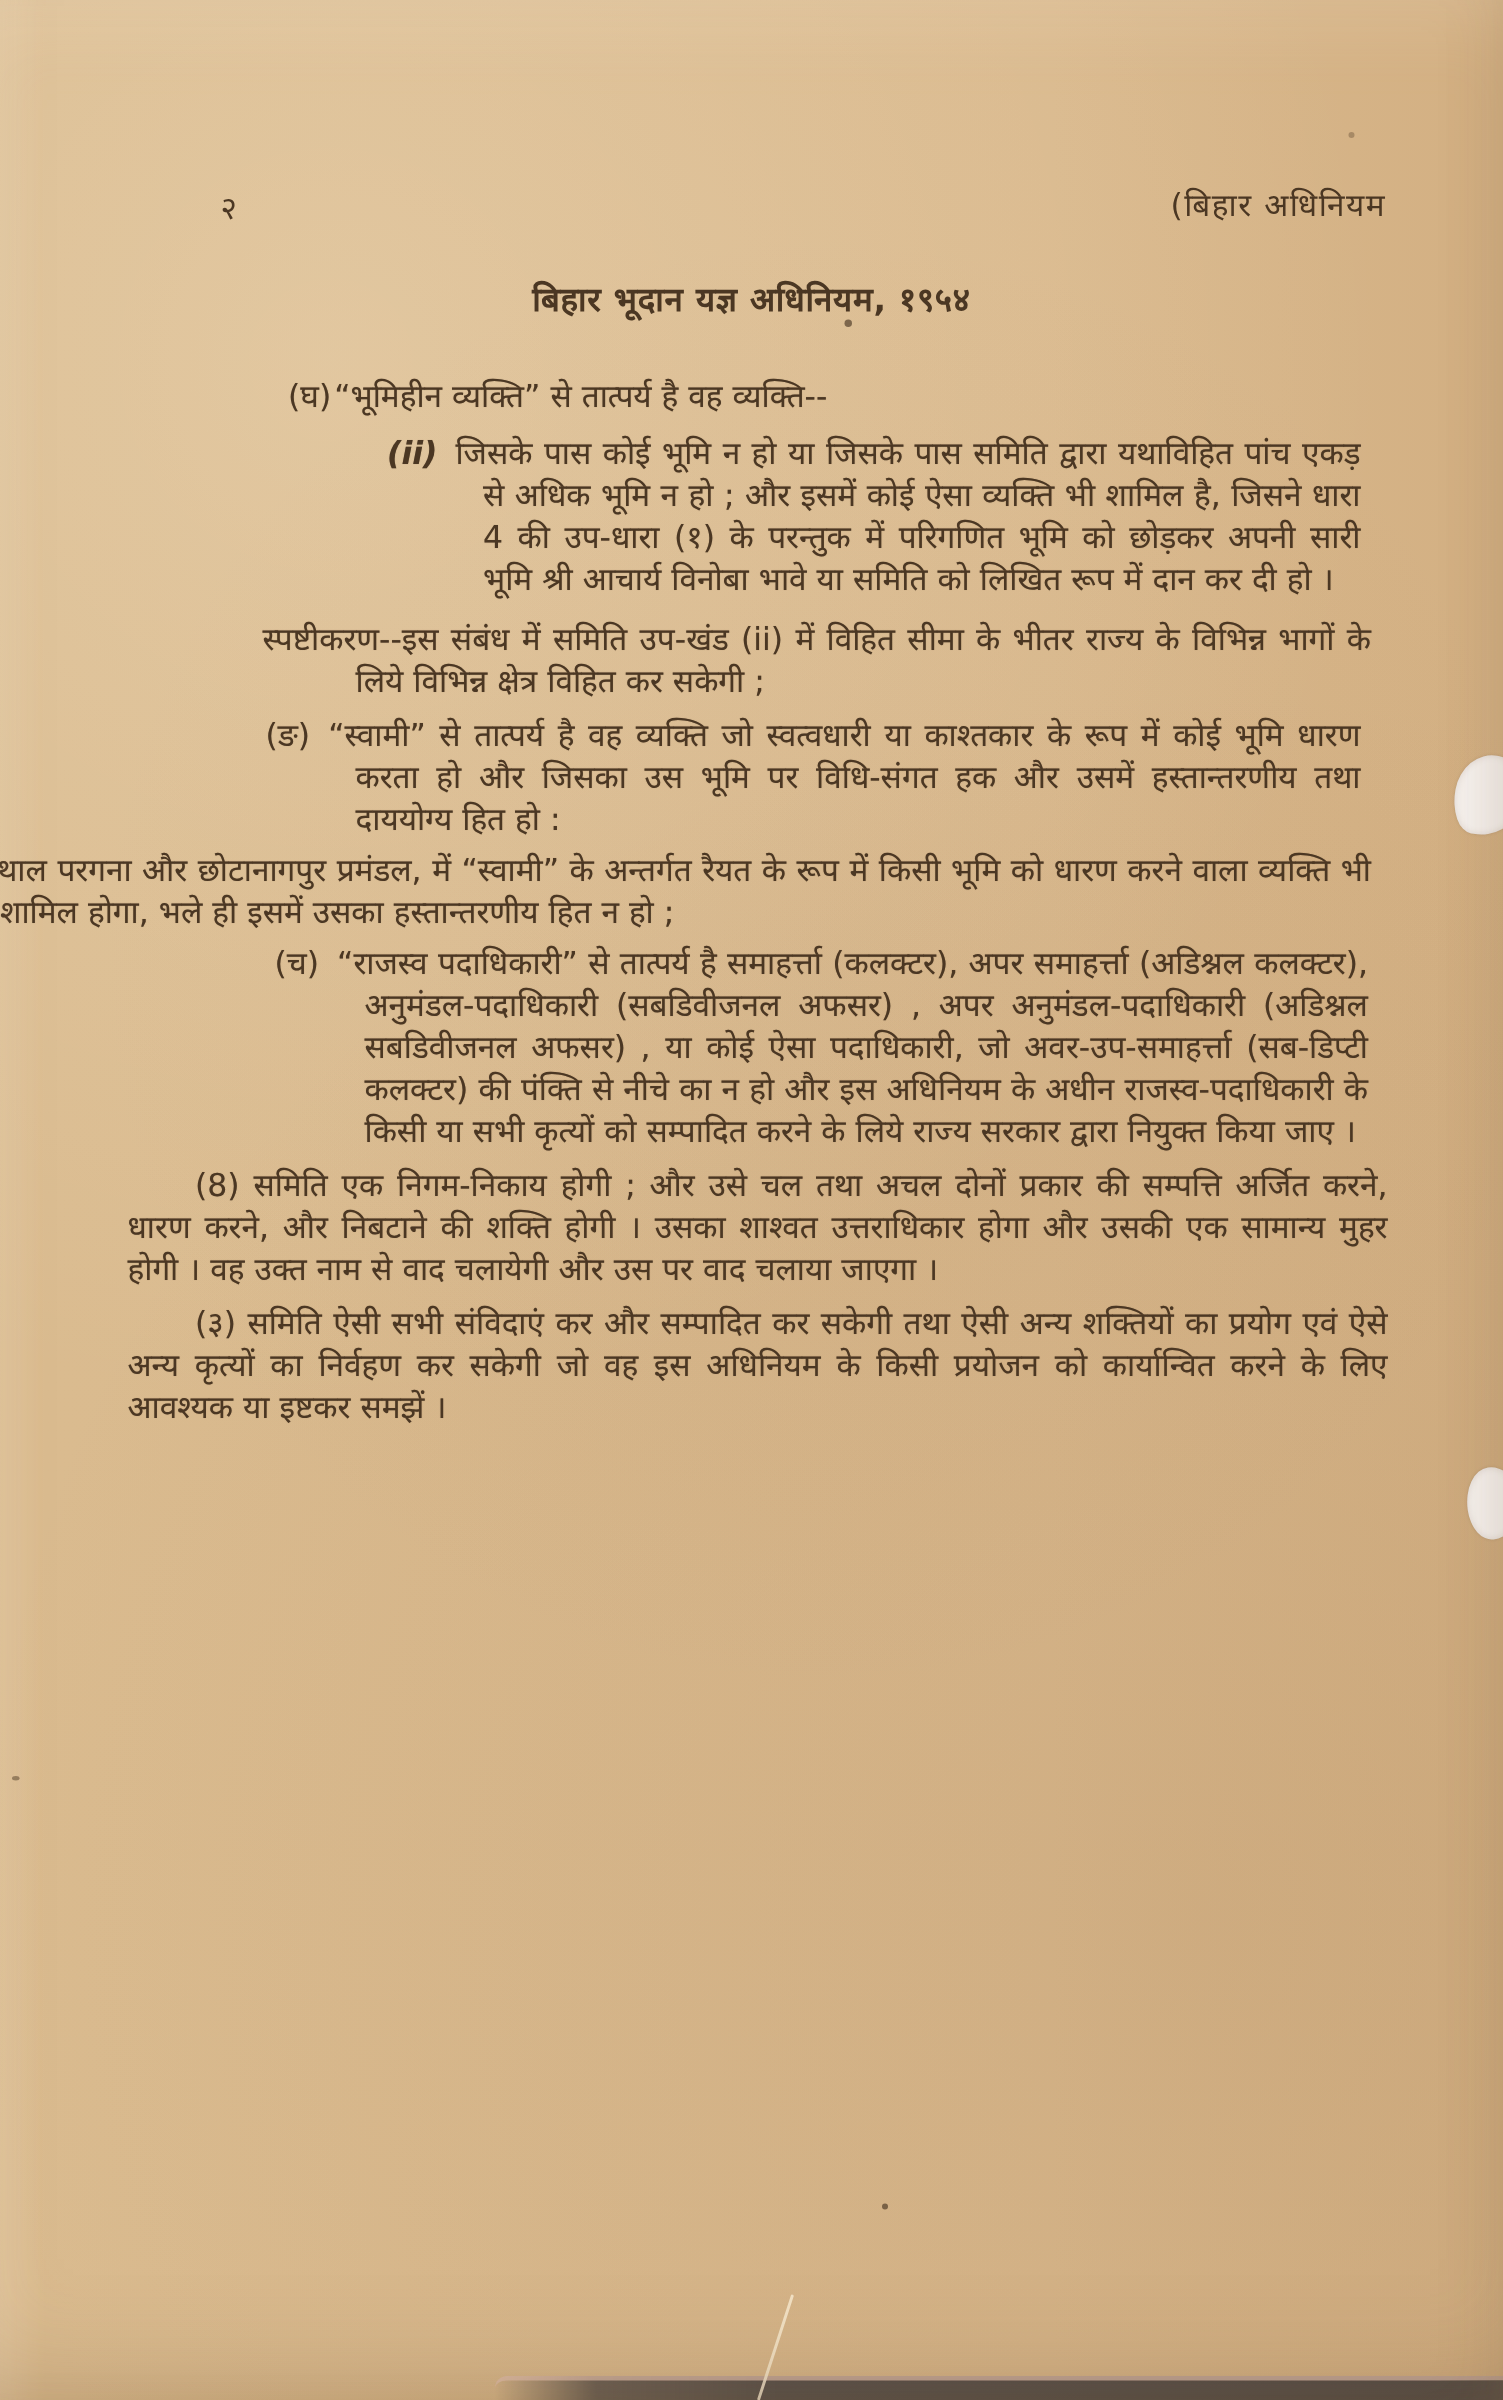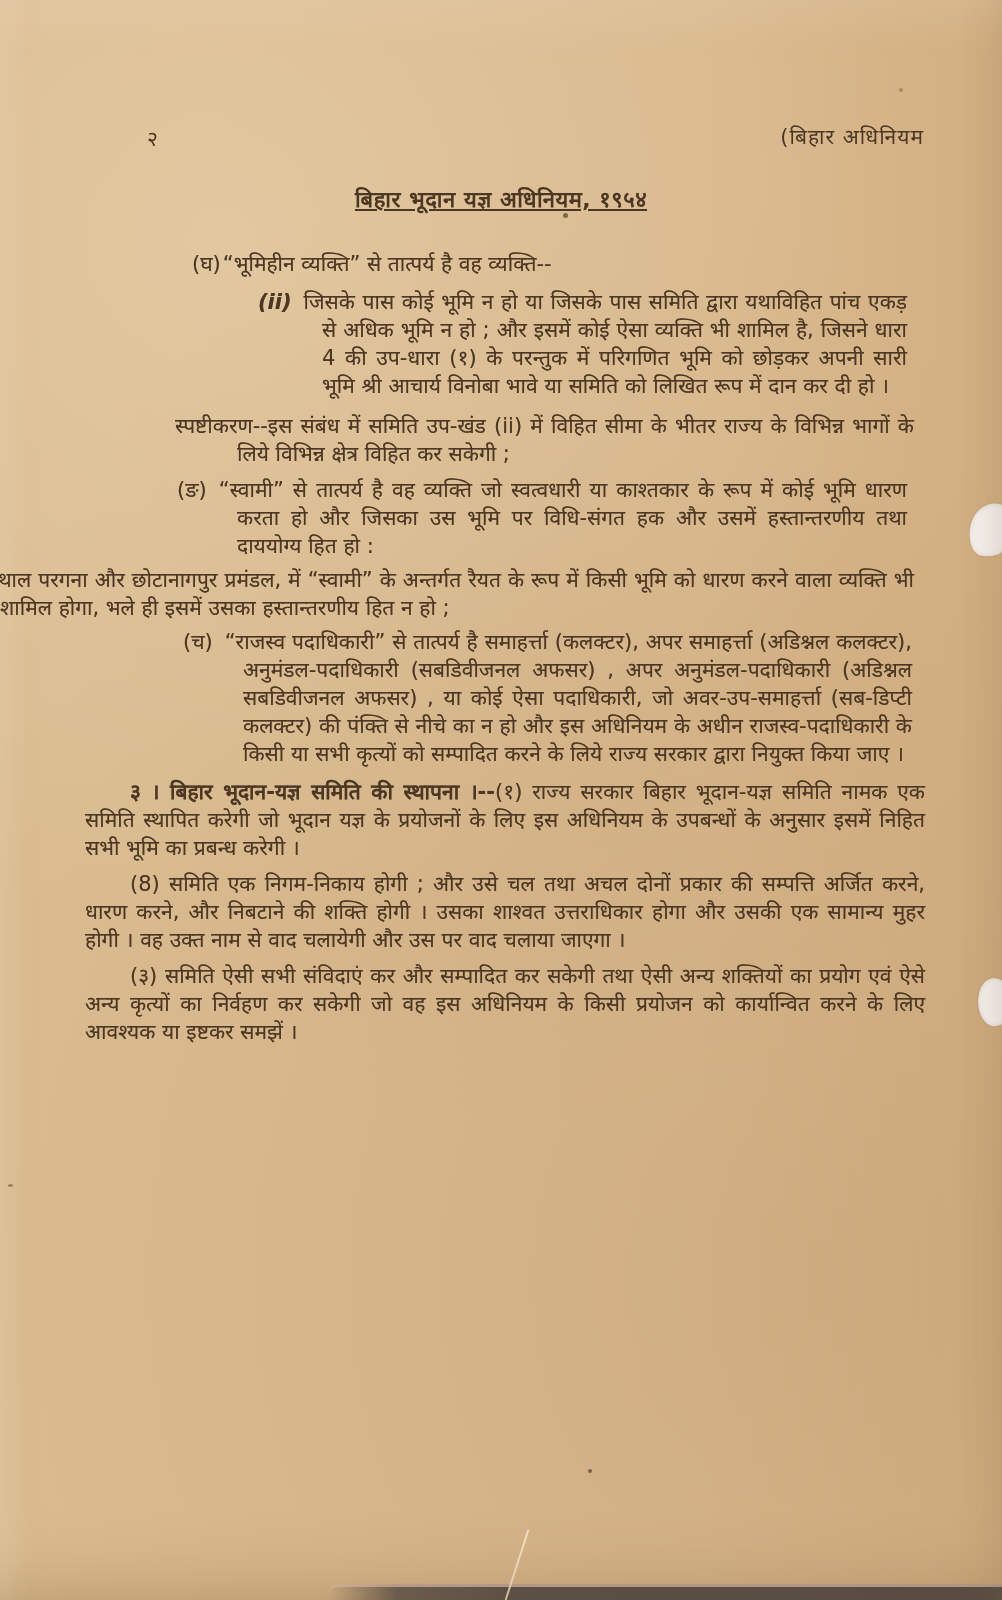--- a/index.html
+++ b/index.html
@@ -30,21 +30,21 @@
     position: absolute; left: 147px; top: 126px;
     font-size: 21px; line-height: 26px;
   }
   .running-header {
     position: absolute; right: 78px; top: 124px;
     font-size: 21px; line-height: 26px; letter-spacing: 1px;
   }
   .title {
     position: absolute; left: 0; top: 183px; width: 100%;
     margin: 0; text-align: center;
-    font-size: 22px; font-weight: bold; letter-spacing: 0.5px; text-decoration: underline;
+    font-size: 22px; font-weight: bold; letter-spacing: 0.5px;
   }
   .content { position: absolute; left: 0; top: 240px; right: 0; }
   .content p {
     margin: 0; font-size: 21px; line-height: 28px;
     text-align: justify;
     text-shadow: 0 0 0.5px rgba(75,55,35,0.45);
   }
   .clause-gha { margin: 10px 95px 0 192px !important; text-align: left; }
   .item-roman { margin: 8px 95px 0 0 !important; padding-left: 322px; text-indent: -64px; }
   .item-roman.gap { margin-top: 10px !important; }
@@ -113,21 +113,20 @@
     <p class="expl"><span>स्पष्टीकरण--</span><span>इस संबंध में समिति उप-खंड (ii) में विहित सीमा के भीतर राज्य के विभिन्न भागों के लिये विभिन्न क्षेत्र विहित कर सकेगी ;</span></p>
 
     <p class="nga"><span class="lbl">(ङ)</span><span>“स्वामी” से तात्पर्य है वह व्यक्ति जो स्वत्वधारी या काश्तकार के रूप में कोई भूमि धारण करता हो और जिसका उस भूमि पर विधि-संगत हक और उसमें हस्तान्तरणीय तथा दाययोग्य हित हो :</span></p>
 
     <p class="proviso">परन्तु संथाल परगना और छोटानागपुर प्रमंडल, में “स्वामी” के अन्तर्गत रैयत के रूप में किसी भूमि को धारण करने वाला व्यक्ति भी शामिल होगा, भले ही इसमें उसका हस्तान्तरणीय हित न हो ;</p>
 
 
 
     <p class="cha"><span class="lbl">(च)</span><span>“राजस्व पदाधिकारी” से तात्पर्य है समाहर्त्ता (कलक्टर), अपर समाहर्त्ता (अडिश्नल कलक्टर), अनुमंडल-पदाधिकारी (सबडिवीजनल अफसर) , अपर अनुमंडल-पदाधिकारी (अडिश्नल सबडिवीजनल अफसर) , या कोई ऐसा पदाधिकारी, जो अवर-उप-समाहर्त्ता (सब-डिप्टी कलक्टर) की पंक्ति से नीचे का न हो और इस अधिनियम के अधीन राजस्व-पदाधिकारी के किसी या सभी कृत्यों को सम्पादित करने के लिये राज्य सरकार द्वारा नियुक्त किया जाए ।</span></p>
 
-    <p class="sec"><span class="lead">३ । बिहार भूदान-यज्ञ समिति की स्थापना ।--</span><span>(१) राज्य सरकार बिहार भूदान-यज्ञ समिति नामक एक समिति स्थापित करेगी जो भूदान यज्ञ के प्रयोजनों के लिए इस अधिनियम के उपबन्धों के अनुसार इसमें निहित सभी भूमि का प्रबन्ध करेगी ।</span></p>
 
     <p class="sec tight">(8) समिति एक निगम-निकाय होगी ; और उसे चल तथा अचल दोनों प्रकार की सम्पत्ति अर्जित करने, धारण करने, और निबटाने की शक्ति होगी । उसका शाश्वत उत्तराधिकार होगा और उसकी एक सामान्य मुहर होगी । वह उक्त नाम से वाद चलायेगी और उस पर वाद चलाया जाएगा ।</p>
 
     <p class="sec tight">(३) समिति ऐसी सभी संविदाएं कर और सम्पादित कर सकेगी तथा ऐसी अन्य शक्तियों का प्रयोग एवं ऐसे अन्य कृत्यों का निर्वहण कर सकेगी जो वह इस अधिनियम के किसी प्रयोजन को कार्यान्वित करने के लिए आवश्यक या इष्टकर समझें ।</p>
 
   </div>
 
   <div class="tear tear-top"></div>
   <div class="tear tear-bottom"></div>
   <div class="bottom-edge"></div>

